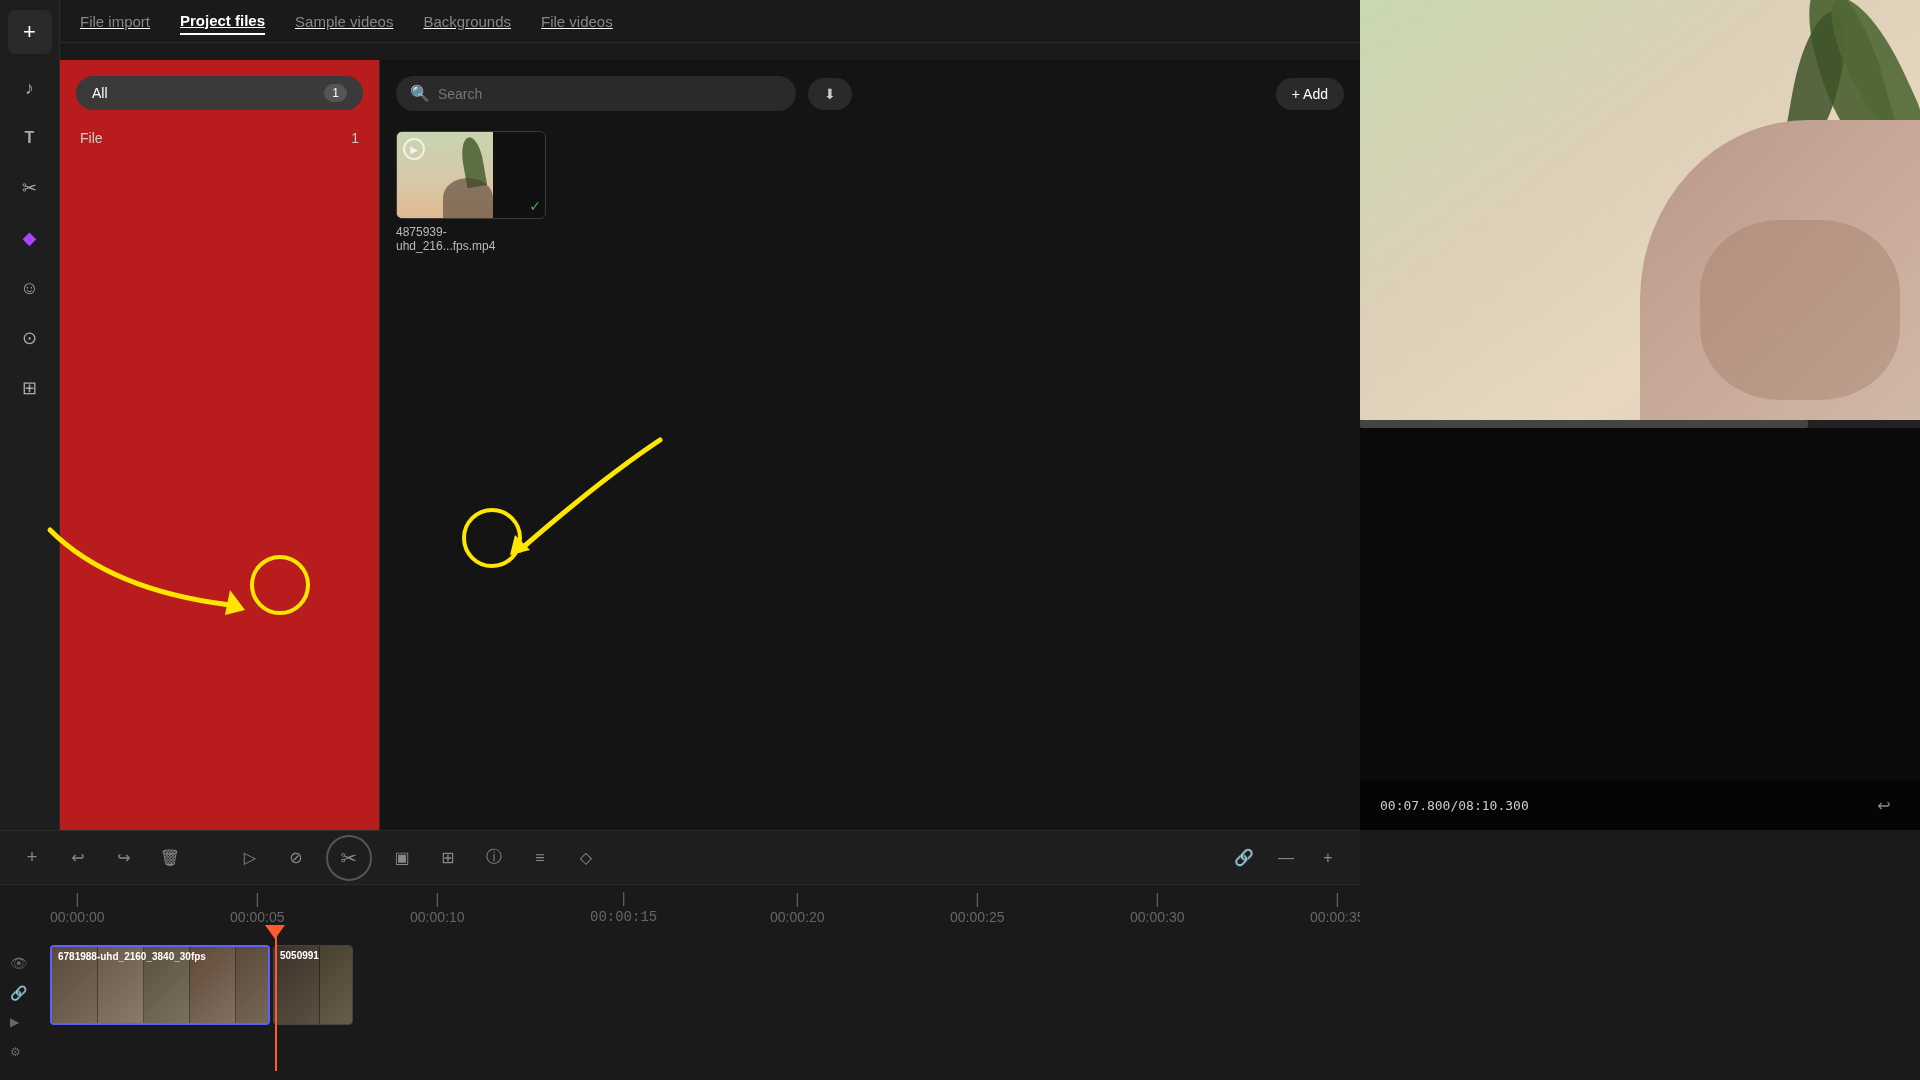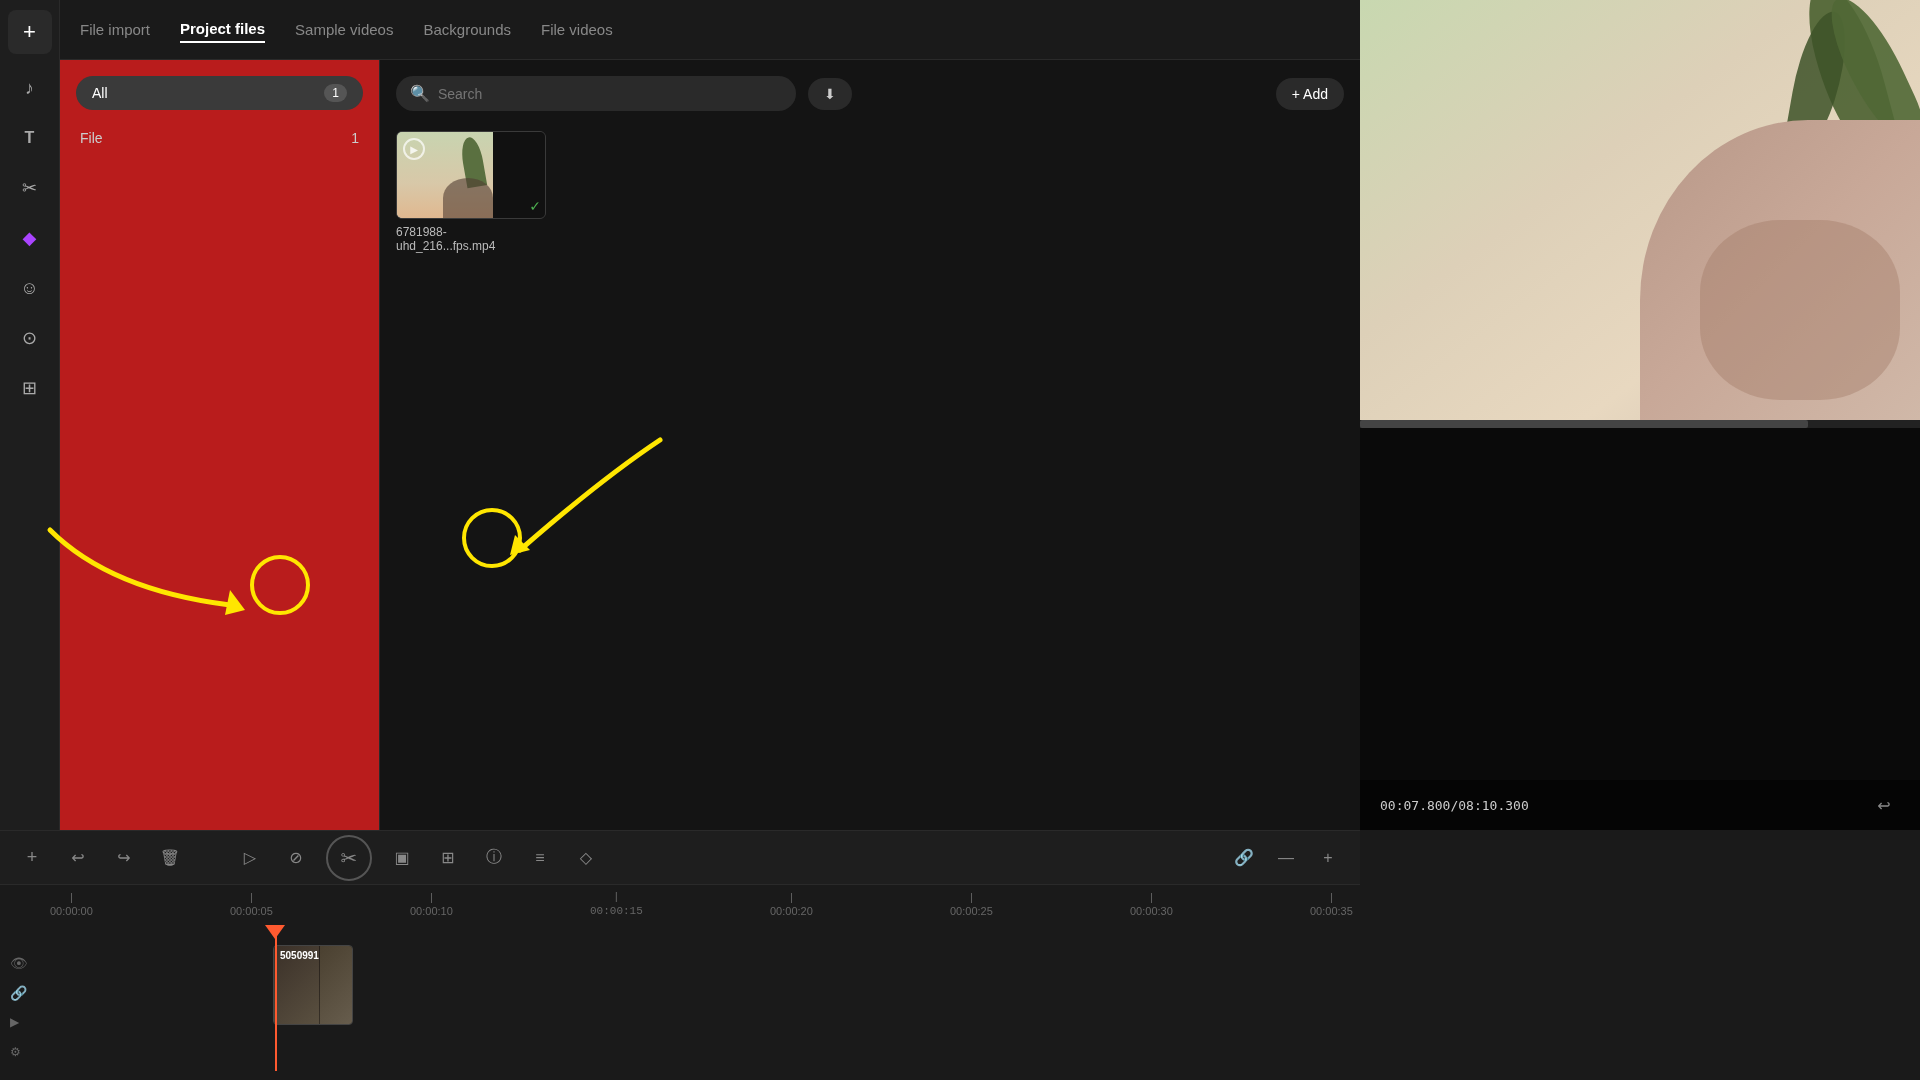--- a/index.html
+++ b/index.html
@@ -37,27 +37,28 @@
     }
     .sidebar-btn.add-btn {
       background: #2a2a2a;
       color: #fff;
       font-size: 22px;
       margin-bottom: 6px;
     }
 
     
     .tab-bar {
-      height: 60px;
+      height: 43px;
       background: #1a1a1a;
       display: flex;
       align-items: center;
       padding: 2px 20px;
       gap: 30px;
       border-bottom: 1px solid #2a2a2a;
+      text-decoration: underline;
     }
     .tab-item {
       font-size: 15px;
       color: #888;
       cursor: pointer;
       padding: 4px 0;
       white-space: nowrap;
     }
     .tab-item.active {
       color: #fff;
@@ -284,22 +285,22 @@
       background: #1a1a1a;
       position: relative;
       padding-left: 50px;
       display: flex;
       align-items: flex-end;
       padding-bottom: 6px;
       overflow: hidden;
     }
     .ruler-tick {
       position: absolute;
-      bottom: 8px;
-      font-size: 11px;
+      bottom: 0;
+      font-size: 14px;
       color: #666;
       white-space: nowrap;
     }
     .ruler-tick::before {
       content: '|';
       display: block;
       text-align: center;
       margin-bottom: 2px;
     }
 
@@ -453,21 +454,21 @@
         <div style="width:100%;height:100%;background:linear-gradient(to bottom, #c8d4b0 0%, #d8c8a8 60%, #e0b890 100%);position:relative;">
           <div style="position:absolute;top:5px;right:10px;width:20px;height:50px;background:#5a7040;border-radius:50% 50% 0 0;transform:rotate(-10deg);"></div>
           <div style="position:absolute;bottom:0;right:0;width:50px;height:40px;background:rgba(80,60,50,0.6);border-radius:50% 50% 0 0;"></div>
         </div>
       </div>
       <div class="thumb-right">
         <span class="check-icon">✓</span>
       </div>
       <div class="play-icon-thumb">▶</div>
     </div>
-    <div class="media-label">6781988-uhd_216...fps.mp4</div>
+    <div class="media-label">4875939-uhd_216...fps.mp4</div>
   </div>
 </div>
 
 <div class="preview-panel">
   <div class="preview-image">
 
     <div style="position:absolute;top:0;left:0;right:0;bottom:0;background:linear-gradient(to bottom right, #c8d8b0 0%, #ddd0b8 40%, #e8d8c0 70%, #d0c0b0 100%);"></div>
 
     <div style="position:absolute;top:-20px;right:40px;width:60px;height:180px;background:#4a6030;border-radius:50% 80% 20% 80%;transform:rotate(-15deg);opacity:0.9;"></div>
     <div style="position:absolute;top:10px;right:80px;width:45px;height:140px;background:#3d5228;border-radius:80% 50% 80% 20%;transform:rotate(10deg);opacity:0.85;"></div>
@@ -558,20 +559,30 @@
 
     <div style="position:absolute;left:10px;top:30px;color:#666;font-size:14px;">👁</div>
     <div style="position:absolute;left:10px;top:60px;color:#666;font-size:14px;">🔗</div>
     <div style="position:absolute;left:10px;top:90px;color:#666;font-size:12px;">▶</div>
     <div style="position:absolute;left:10px;top:120px;color:#666;font-size:12px;">⚙</div>
 
     <div class="playhead" style="left:275px;height:200px;">
       <div class="playhead-arrow"></div>
     </div>
 
+    <div class="video-clip clip-selected" style="left:50px;width:220px;top:20px;">
+      <div class="clip-label">6781988-uhd_2160_3840_30fps</div>
+      <div class="clip-frames">
+        <div class="clip-frame" style="background:linear-gradient(135deg,#5a4a3a,#7a6a5a);"></div>
+        <div class="clip-frame" style="background:linear-gradient(135deg,#6a5a4a,#8a7a6a);"></div>
+        <div class="clip-frame" style="background:linear-gradient(135deg,#5a5040,#7a7060);"></div>
+        <div class="clip-frame" style="background:linear-gradient(135deg,#604838,#807060);"></div>
+        <div class="clip-frame" style="background:linear-gradient(135deg,#5a4a3a,#7a6a5a);"></div>
+      </div>
+    </div>
 
     <div class="video-clip" style="left:273px;width:80px;top:20px;border:1px solid #444;">
       <div class="clip-label">5050991</div>
       <div class="clip-frames">
         <div class="clip-frame" style="background:linear-gradient(135deg,#3a3028,#5a5040);"></div>
         <div class="clip-frame" style="background:linear-gradient(135deg,#4a4030,#6a6050);"></div>
       </div>
     </div>
   </div>
 </div>

